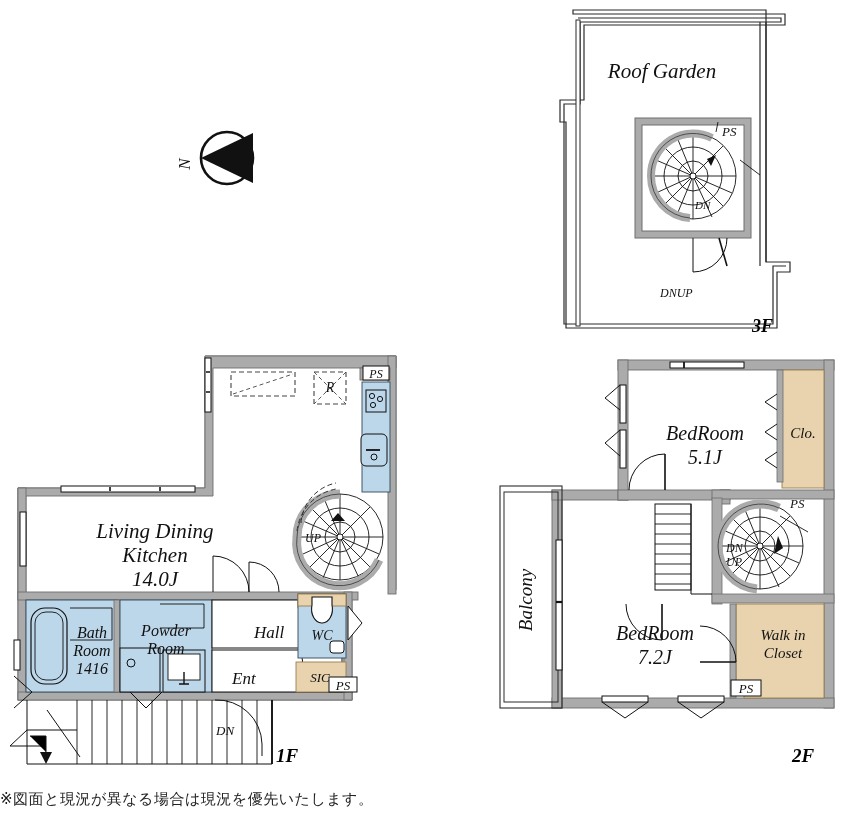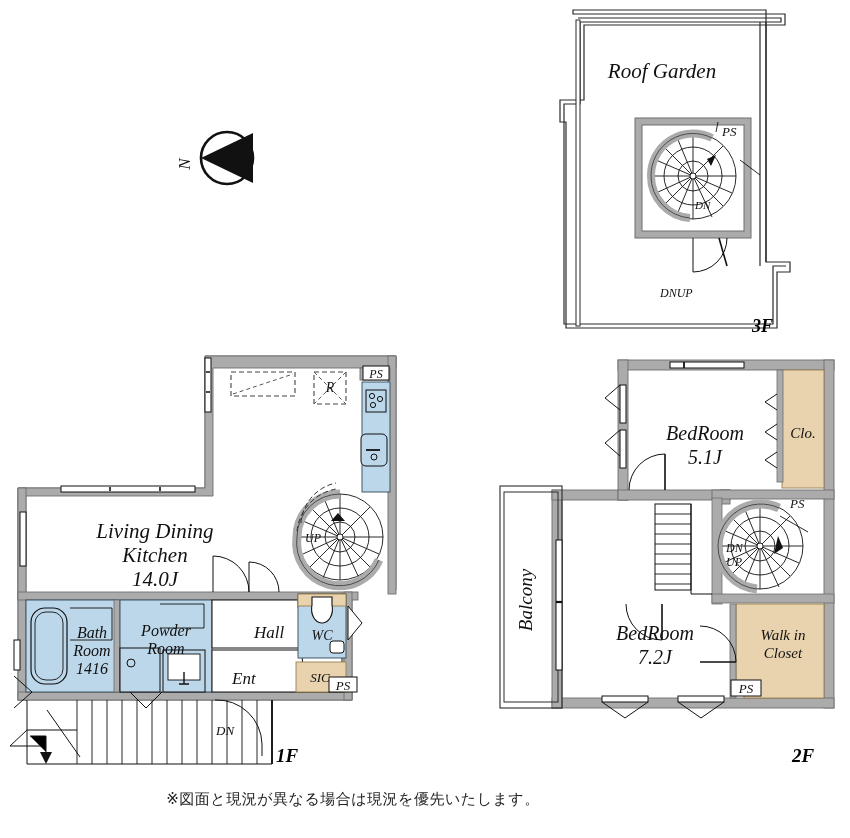--- a/index.html
+++ b/index.html
@@ -1,23 +1,23 @@
 <!DOCTYPE html>
 <html><head>
 <meta charset="utf-8">
 <style>
   html,body{margin:0;padding:0;background:#ffffff;}
   body{width:850px;height:838px;position:relative;overflow:hidden;
        font-family:"Liberation Serif",serif;color:#000;}
   .stage{position:absolute;left:0;top:0;width:850px;height:838px;}
   svg{display:block;}
   .lbl{font-family:"Liberation Serif",serif;font-style:italic;fill:#111;}
-  .cap{position:absolute;left:0;top:790px;width:682px;text-align:center;
+  .cap{position:absolute;left:0;top:790px;width:682px;text-align:left;
        font-family:"DejaVu Sans","Liberation Sans",sans-serif;
-       font-style:normal;font-size:15px;color:#222;letter-spacing:.5px;margin-left:12px;}
+       font-style:normal;font-size:15px;color:#222;letter-spacing:.5px;}
   .fl{font-family:"Liberation Serif",serif;font-style:italic;font-weight:bold;}
 </style>
 </head>
 <body>
 
 <div class="stage">
 <svg width="850" height="838" viewBox="0 0 850 838" xmlns="http://www.w3.org/2000/svg">
   <defs>
     <g id="spiralStair">
       

